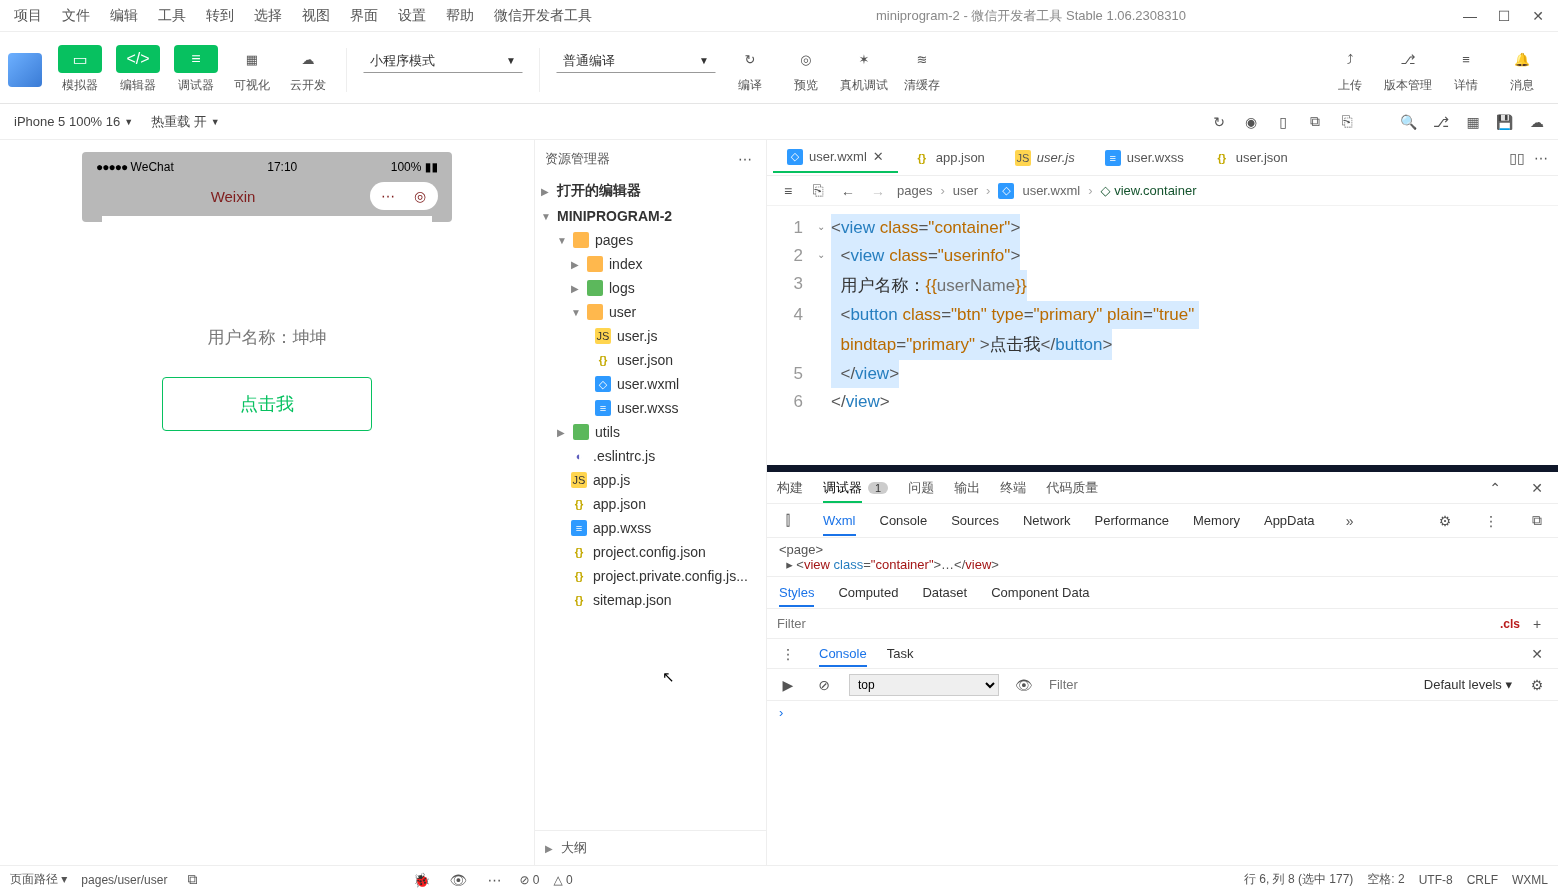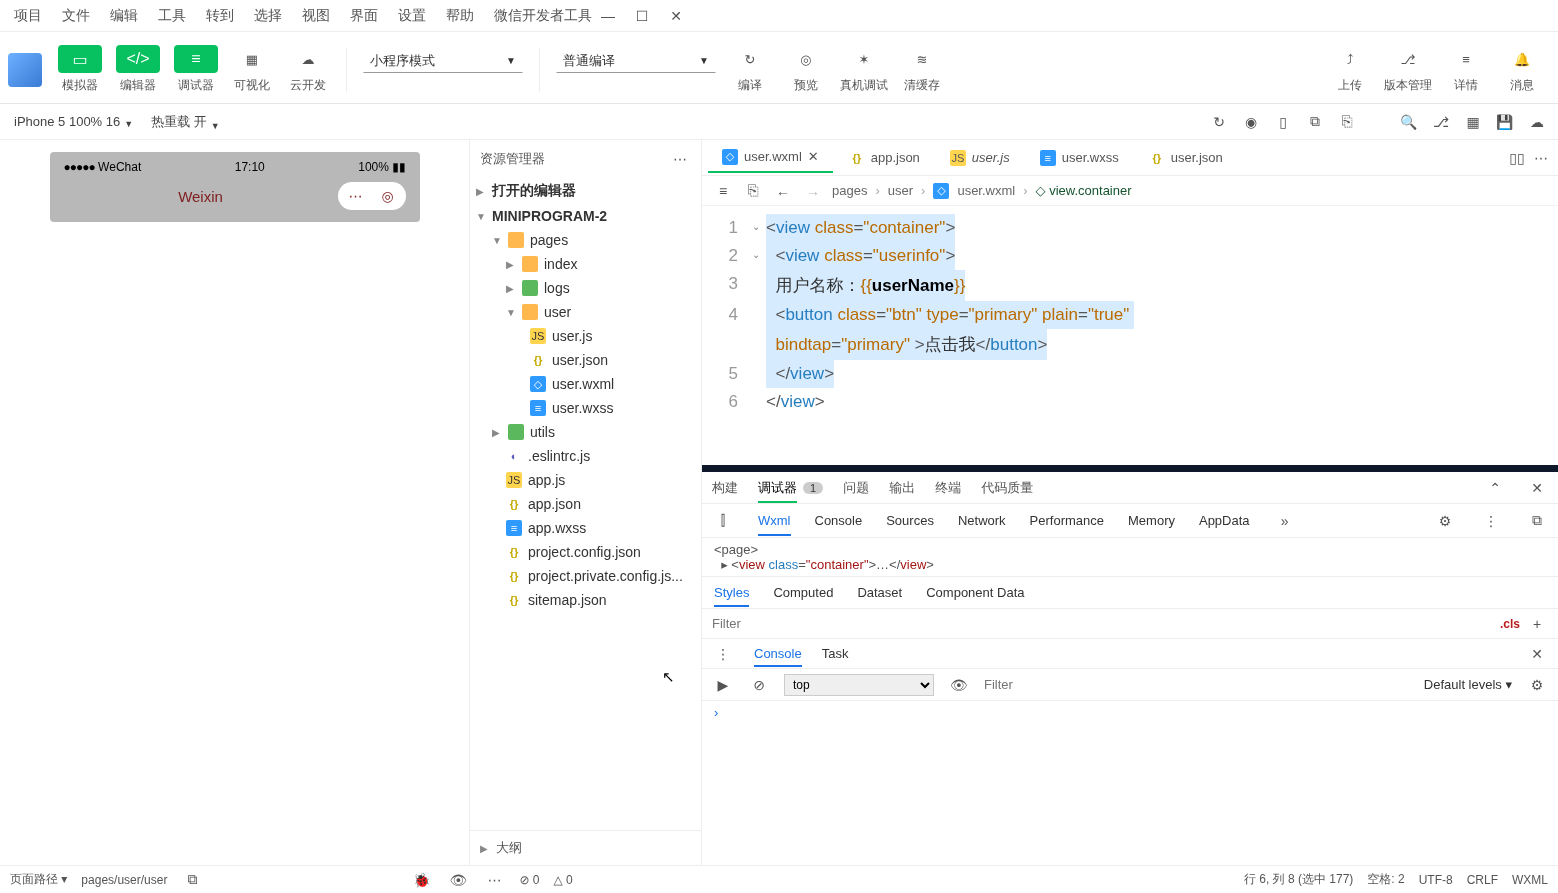--- a/index.html
+++ b/index.html
@@ -18,26 +18,26 @@
   .tgbtn.green .iconbox { background: #07c160; color:#fff; }
   .iconbox { width: 44px; height: 28px; border-radius: 4px; display:flex; align-items:center; justify-content:center; font-size:16px; color:#555; }
   .iconbox.outline { border: 1px solid transparent; }
   .tgbtn .lbl { font-size: 12px; color:#555; margin-top: 4px; }
   .sep { width:1px; height:44px; background:#eee; margin:0 10px; }
   .selectbox { display:flex; align-items:center; justify-content:space-between; border:1px solid transparent; border-bottom:1px solid #999; padding:2px 6px; min-width:160px; margin:0 6px 18px 6px; }
   .selectbox .tri { font-size:10px; color:#333; }
   .flexspace { flex:1; }
 
   .topstrip { height: 36px; display:flex; align-items:center; padding:0 10px; border-bottom:1px solid #eee; gap:10px; }
-  .chip { font-size:13px; color:#444; display:flex; align-items:flex-end; gap:4px; padding:2px 4px;}
+  .chip { font-size:13px; color:#444; display:flex; align-items:center; gap:4px; padding:2px 4px;}
   .chip .tri { font-size:9px; }
   .iconbtn { width:22px; height:22px; display:flex; align-items:center; justify-content:center; color:#555; cursor:pointer; font-size:14px; }
 
   .main { display:flex; height: calc(893px - 32px - 72px - 36px - 28px); }
-  .simpane { width: 470px; border-right:1px solid #eee; display:flex; flex-direction:column; align-items:center; padding-top:12px; }
+  .simpane { width: 535px; border-right:1px solid #eee; display:flex; flex-direction:column; align-items:center; padding-top:12px; }
   .phone { width: 370px; background:#b8b8b8; border-radius:4px; padding:4px; }
   .pstatus { display:flex; align-items:center; justify-content:space-between; padding:4px 10px; font-size:12px; color:#000; }
   .pstatus .dots { letter-spacing:-1px; font-weight:bold; }
   .pnav { display:flex; align-items:center; justify-content:space-between; padding:4px 10px 8px; font-size:15px; color:#7f1d1d; }
   .capsule { display:inline-flex; background:#fff; border-radius:20px; padding:4px 8px; gap:12px; align-items:center; }
   .capsule span { width:20px; height:20px; display:flex; align-items:center; justify-content:center; font-size:14px; }
   .simcontent { background:#fff; padding:110px 60px; display:flex; flex-direction:column; align-items:center; margin-top: -6px; }
   .simcontent .uname { color:#777; font-size:17px; margin-bottom:28px; }
   .simcontent .btn { border:1.5px solid #07c160; color:#07c160; padding:14px 0; width:210px; text-align:center; font-size:18px; border-radius:4px; }
 
@@ -59,21 +59,21 @@
   .tabs { display:flex; align-items:center; height:36px; border-bottom:1px solid #eee; padding:0 6px; gap:2px; }
   .tab { display:flex; align-items:center; gap:6px; padding:6px 14px; font-size:13px; color:#555; cursor:pointer; }
   .tab.active { border-bottom:2px solid #07c160; }
   .crumb { display:flex; align-items:center; height:30px; padding:0 10px; gap:8px; color:#666; font-size:13px; border-bottom:1px solid #f2f2f2;}
   .crumb .sep2 { color:#aaa; }
   .code { flex:1; padding:8px 0; font-family: Consolas, monospace; font-size:17px; overflow:hidden; background:#fff; }
   .cline { display:flex; align-items:flex-start; }
   .gut { width:50px; text-align:right; padding-right:14px; color:#999; user-select:none; padding-top:4px;}
   .caret { width:14px; color:#888; font-size:10px; padding-top:7px;}
   .ccell { padding:4px 0; white-space:pre; }
-  .tag{color:#b96b00;} .attr{color:#b96b00;} .str{color:#b96b00; font-style:normal;} .pun{color:#555;} .kw{color:#267ebf;} .var{color:#000000; font-weight:bold;} .txt{color:#333;}
+  .tag{color:#b96b00;} .attr{color:#b96b00;} .str{color:#b96b00; font-style:normal;} .pun{color:#555;} .kw{color:#267ebf;} .var{color:#737373; font-weight:normal;} .txt{color:#333;}
   .hl{ background:#d7ebff; }
 
   .devtools { height: 400px; border-top:7px solid #0f172a; display:flex; flex-direction:column; }
   .dtabs1 { display:flex; align-items:center; height:32px; padding:0 10px; gap:20px; font-size:13px; color:#555; border-bottom:1px solid #eee;}
   .dtabs1 .active{ color:#000; border-bottom:2px solid #07c160; padding-bottom:4px; margin-bottom:-6px;}
   .badge { background:#ccc; color:#333; border-radius:10px; padding:0 7px; font-size:11px; margin-left:-14px;}
   .dtabs2 { display:flex; align-items:center; height:34px; padding:0 10px; gap:24px; font-size:13px; border-bottom:1px solid #eee;}
   .dtabs2 .active{ color:#1a73e8; border-bottom:2px solid #1a73e8; padding-bottom:6px; margin-bottom:-8px;}
   .wxmlpane { padding:4px 12px; font-family:Consolas,monospace; font-size:13px; color:#555; border-bottom:1px solid #eee; }
   .wxmlpane .t{color:#a31515;} .wxmlpane .a{color:#267ebf;} .wxmlpane .v{color:#a31515;}
@@ -104,20 +104,21 @@
     <span>编辑</span>
     <span>工具</span>
     <span>转到</span>
     <span>选择</span>
     <span>视图</span>
     <span>界面</span>
     <span>设置</span>
     <span>帮助</span>
     <span>微信开发者工具</span>
   </div>
+  <div class="wtitle">miniprogram-2 - 微信开发者工具 Stable 1.06.2308310</div>
   <div class="winbtns">
     <div class="winbtn">―</div>
     <div class="winbtn">☐</div>
     <div class="winbtn">✕</div>
   </div>
 </div>
 
 <div class="toolbar">
   <div class="avatar"></div>
   <div class="tgroup">
@@ -220,20 +221,24 @@
         <span><span>100%</span> ▮▮</span>
       </div>
       <div class="pnav">
         <span></span>
         <span>Weixin</span>
         <span class="capsule">
             <span>⋯</span>
             <span>◎</span>
           </span>
       </div>
+    </div>
+    <div class="simcontent">
+      <div class="uname">用户名称：坤坤</div>
+      <div class="btn">点击我</div>
     </div>
   </div>
 
   <div class="explorer">
     <div class="exhdr">
         <span>资源管理器</span>
         <span class="iconbtn">⋯</span>
       </div>
     <div class="tree">
       <div class="titem">

